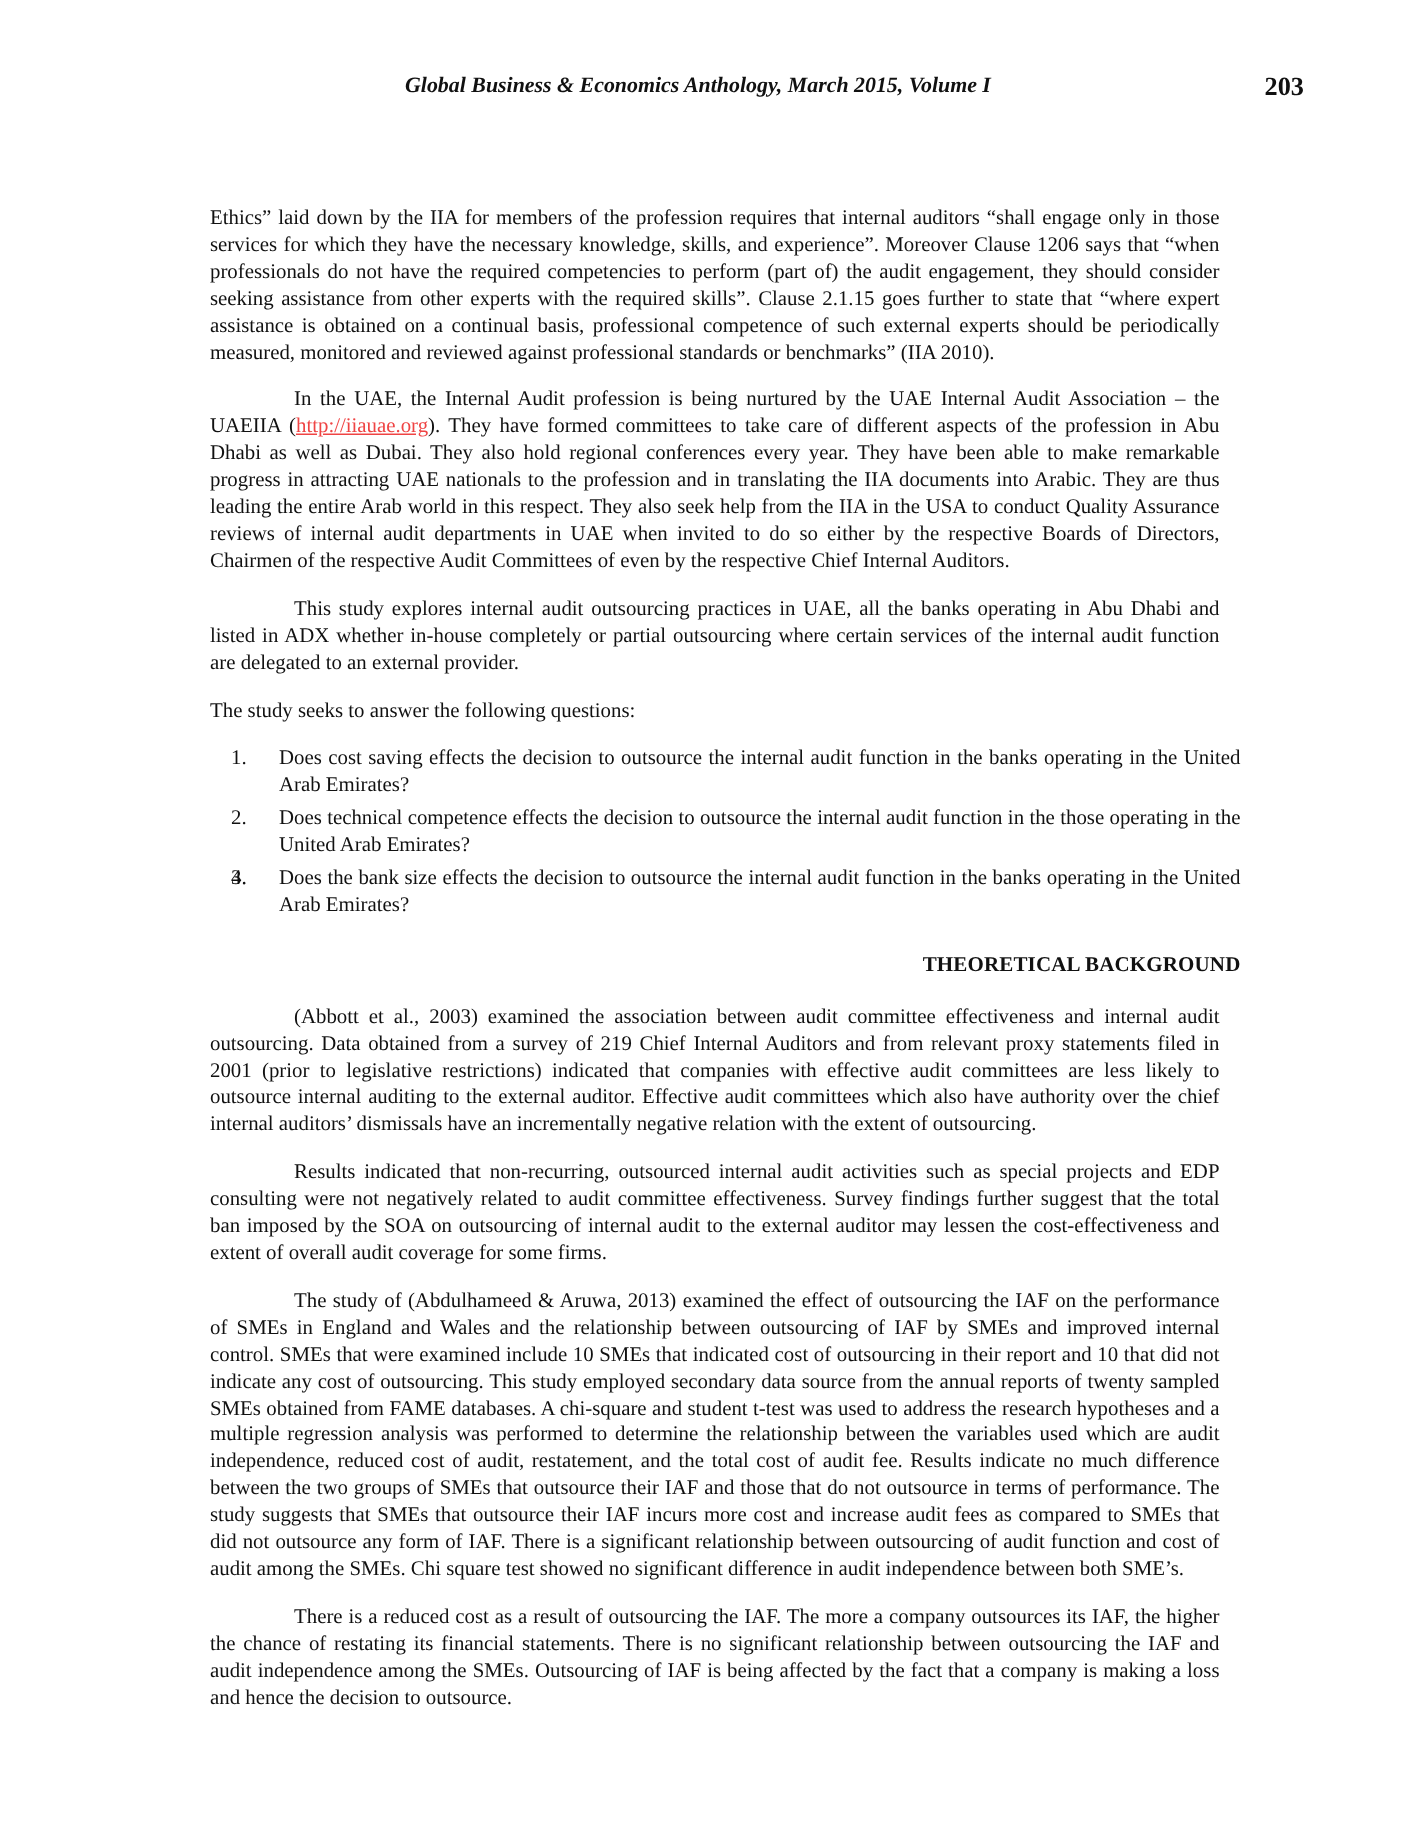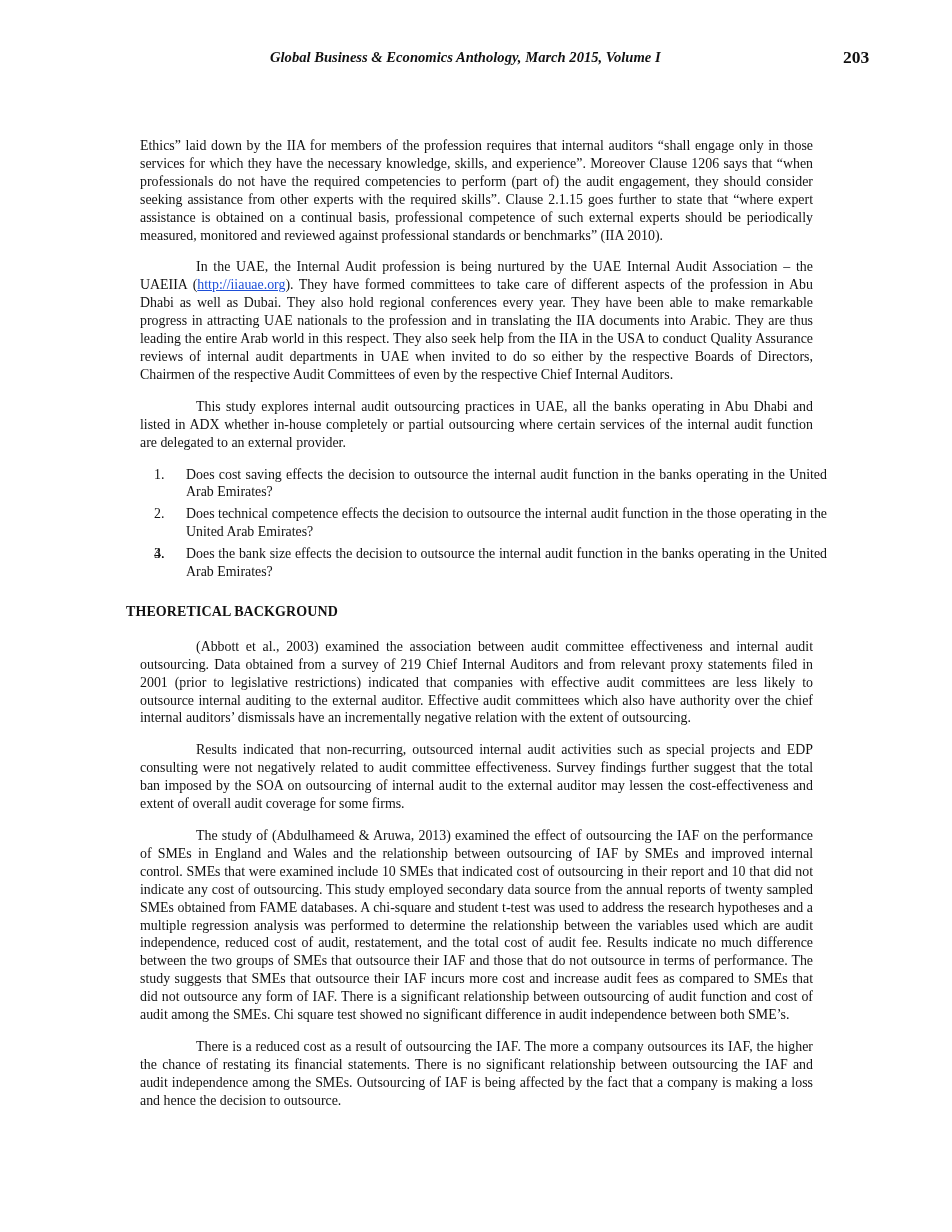--- a/index.html
+++ b/index.html
@@ -7,41 +7,42 @@
          font-family: "Liberation Serif", "DejaVu Serif", serif; color: #111; }
   .header { position: absolute; top: 47px; left: 0; width: 952px; height: 24px; }
   .journal { position: absolute; left: 270px; top: 2px; font-style: italic; font-weight: bold;
              font-size: 14.6px; white-space: nowrap; }
   .pageno { position: absolute; left: 812px; top: 0; font-weight: bold; font-size: 17.5px; margin-left: 31px; }
   .body { position: absolute; left: 126px; top: 123px; width: 701px;
           font-size: 13.9px; line-height: 17.9px; text-align: justify; }
   p { margin: 14px; }
   .indent { text-indent: 56px; }
   .gap { margin-top: 4px; }
-  a.link { color: #1d4ed8; text-decoration: underline; }
+  a.link { color: #ef4444; text-decoration: underline; }
   ol { list-style: none; margin: 3px 0 0 0; padding: 0; }
   ol li { position: relative; padding-left: 60px; margin-bottom: 4px; }
   ol li .num { position: absolute; left: 28px; top: 0; }
-  h2 { font-size: 14px; font-weight: bold; text-align: left; margin: 22px 0 17px 0; letter-spacing: 0.1px; }
+  h2 { font-size: 14px; font-weight: bold; text-align: right; margin: 22px 0 17px 0; letter-spacing: 0.1px; }
 </style>
 </head>
 <body>
 
 <div class="header">
   <span class="journal">Global Business &amp; Economics Anthology, March 2015, Volume I</span>
   <span class="pageno">203</span>
 </div>
 
 <div class="body">
   <p>Ethics” laid down by the IIA for members of the profession requires that internal auditors “shall engage only in those services for which they have the necessary knowledge, skills, and experience”. Moreover Clause 1206 says that “when professionals do not have the required competencies to perform (part of) the audit engagement, they should consider seeking assistance from other experts with the required skills”. Clause 2.1.15 goes further to state that “where expert assistance is obtained on a continual basis, professional competence of such external experts should be periodically measured, monitored and reviewed against professional standards or benchmarks” (IIA 2010).</p>
 
   <p class="indent gap"><span>In the UAE, the Internal Audit profession is being nurtured by the UAE Internal Audit Association – the UAEIIA (</span><a class="link">http://iiauae.org</a><span>). They have formed committees to take care of different aspects of the profession in Abu Dhabi as well as Dubai. They also hold regional conferences every year. They have been able to make remarkable progress in attracting UAE nationals to the profession and in translating the IIA documents into Arabic. They are thus leading the entire Arab world in this respect. They also seek help from the IIA in the USA to conduct Quality Assurance reviews of internal audit departments in UAE when invited to do so either by the respective Boards of Directors, Chairmen of the respective Audit Committees of even by the respective Chief Internal Auditors.</span></p>
 
   <p class="indent gap">This study explores internal audit outsourcing practices in UAE, all the banks operating in Abu Dhabi and listed in ADX whether in-house completely or partial outsourcing where certain services of the internal audit function are delegated to an external provider.</p>
 
+  <p class="gap">The study seeks to answer the following questions:</p>
 
   <ol>
     <li><span class="num">1.</span><span>Does cost saving effects the decision to outsource the internal audit function in the banks operating in the United Arab Emirates?</span></li>
     <li><span class="num">2.</span><span>Does technical competence effects the decision to outsource the internal audit function in the those operating in the United Arab Emirates?</span></li>
     <li><span class="num">3.</span></li>
     <li><span class="num">4.</span><span>Does the bank size effects the decision to outsource the internal audit function in the banks operating in the United Arab Emirates?</span></li>
   </ol>
 
   <h2>THEORETICAL BACKGROUND</h2>
 

